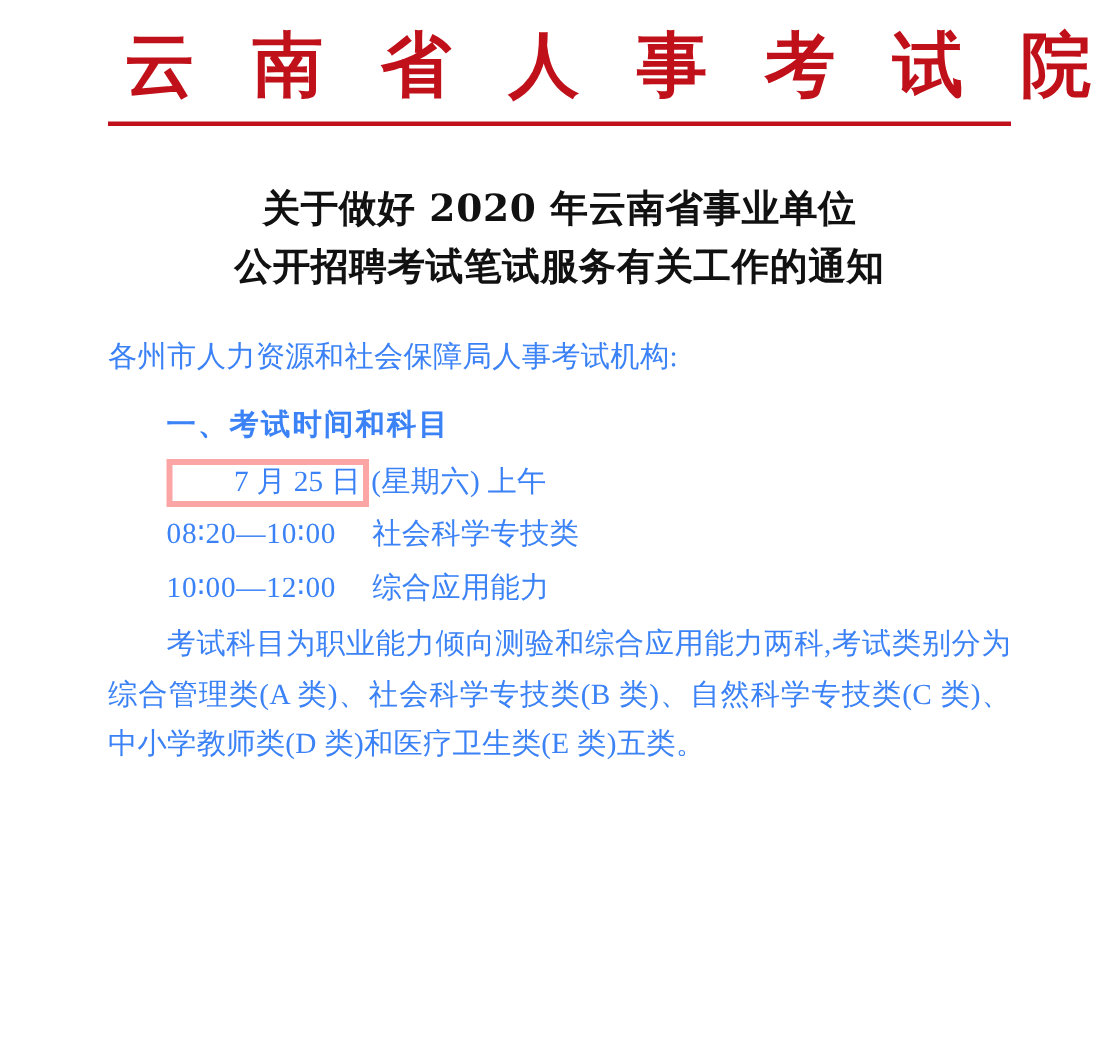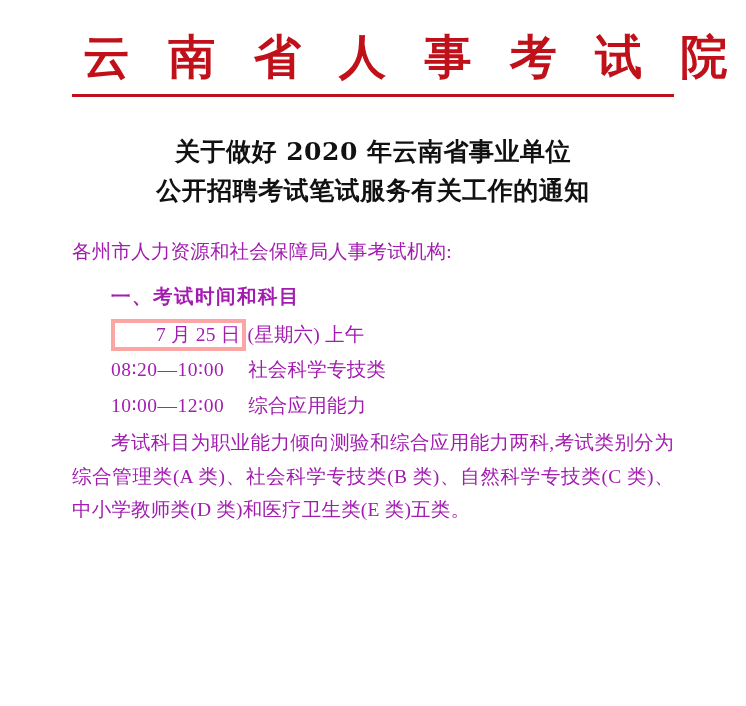--- a/index.html
+++ b/index.html
@@ -17,21 +17,21 @@
   .page {
     position: relative;
     width: 746px;
     height: 706px;
     box-sizing: border-box;
     padding: 0 72px;
   }
   
   .masthead {
     text-align: center;
-    padding-top: 30px;
+    padding-top: 17px;
   }
   .masthead-title {
     font-family: "DejaVu Serif", "Liberation Serif", serif;
     font-size: 47px;
     font-weight: bold;
     letter-spacing: 11px;
     color: #c0111a;
     line-height: 1.15;
     white-space: nowrap;
     text-indent: 11px;
@@ -54,21 +54,21 @@
   }
   .doc-title .line {
     display: block;
     white-space: nowrap;
   }
   
   .body-text {
     margin-top: 24px;
     font-size: 19.5px;
     line-height: 1.72;
-    color: #a21caf;
+    color: #3b82f6;
     letter-spacing: 0.2px;
   }
   .p {
     margin: 0 0 2px 0;
     text-align: justify;
     text-justify: inter-ideograph;
   }
   .indent {
     text-indent: 2em;
   }

